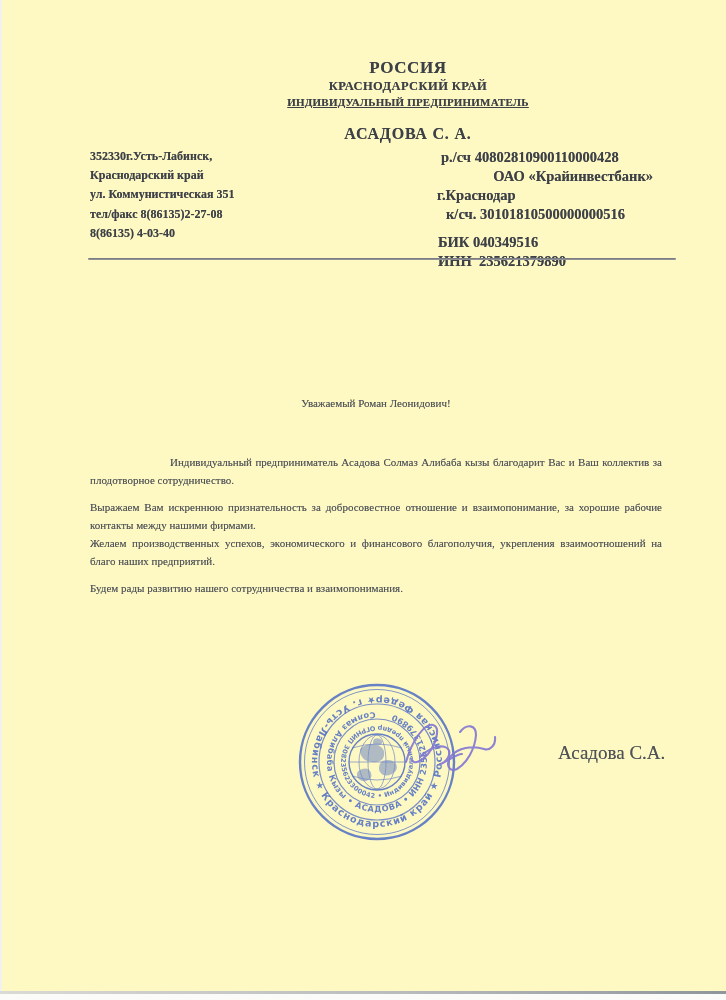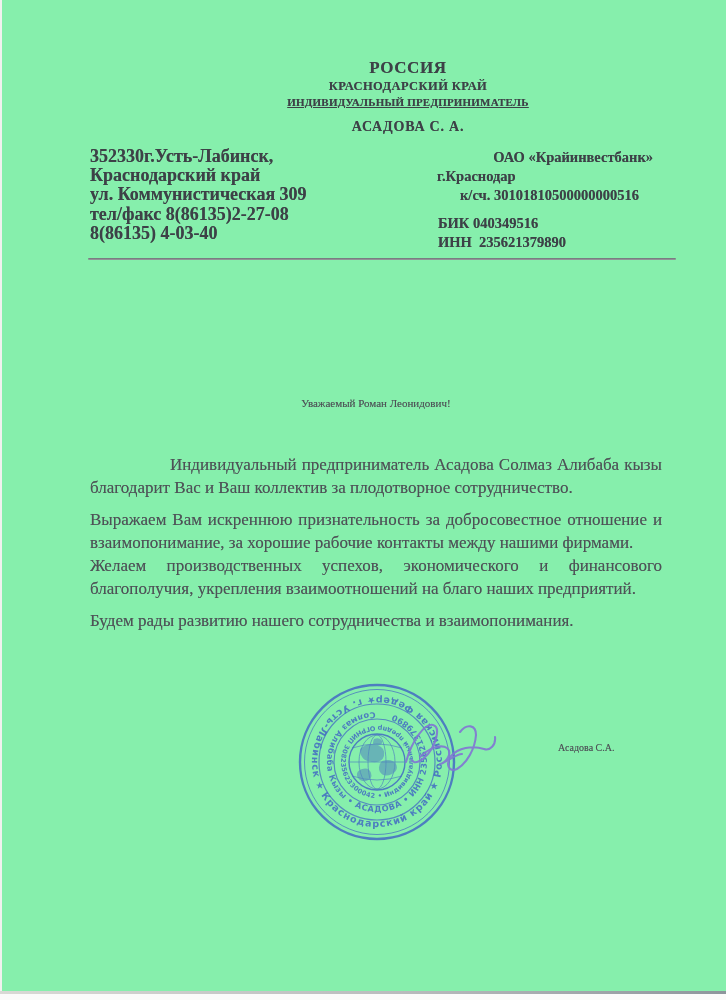--- a/index.html
+++ b/index.html
@@ -1,59 +1,59 @@
 <!DOCTYPE html>
 <html><head>
 <meta charset="utf-8">
 <style>
   html,body{margin:0;padding:0;background:#e9e9e7;}
   .page{
     position:relative;
     width:726px;height:1000px;
     margin:0 auto;
-    background:#86efac;
+    background:#fef9c3;
     overflow:hidden;
     font-family:"Liberation Serif","DejaVu Serif",serif;
     color:#4e5257;
   }
   
   .ink{ text-shadow:0 0 .5px rgba(78,82,87,.55); }
   .ink-bold{ font-weight:700; color:#3d4147; text-shadow:0 0 .6px rgba(61,65,71,.6); }
 
   .letterhead{ position:absolute; left:90px; top:58px; width:636px; text-align:center; }
   .lh-country{ font-size:17px; letter-spacing:.6px; line-height:20px; }
   .lh-region{ font-size:12.5px; letter-spacing:.4px; line-height:16px; }
   .lh-entity{ font-size:11px; letter-spacing:.2px; line-height:16.5px;text-decoration:underline; }
-  .lh-name{ font-size:14px; letter-spacing:.8px; line-height:17px; margin-top:7px; }
+  .lh-name{ font-size:16px; letter-spacing:.8px; line-height:17px; margin-top:14px; }
 
-  .address-block{ position:absolute; left:90px; top:147px; width:300px; font-size:18px; line-height:19.2px; }
+  .address-block{ position:absolute; left:90px; top:147px; width:300px; font-size:12px; line-height:19.2px; }
   .bank-block{ position:absolute; left:437px; top:148px; width:216px; font-size:14.5px; line-height:19px; }
   .bank-line{ white-space:pre-wrap; }
   .bl-0{ text-align:left; padding-left:4px; }
   .bl-1{ text-align:right; }
   .bl-2{ text-align:left; }
-  .bl-3{ text-align:center; padding-left:9px; }
+  .bl-3{ text-align:left; padding-left:9px; }
   .bl-4{ text-align:left; padding-left:1px;margin-top:9px; }
   .bl-5{ text-align:left; padding-left:1px; }
 
   .divider{ position:absolute; left:88px; top:258px; width:588px; height:2px;
             background:linear-gradient(to bottom,#6f7277,#9b9da0); border-radius:1px; }
 
   .salutation{ position:absolute; left:90px; top:397px; width:572px; text-align:center;
                font-size:11px; }
 
   .body-text{ position:absolute; left:90px; top:453px; width:572px;
-              font-size:17px; line-height:23px; text-align:justify; }
+              font-size:11px; line-height:18px; text-align:justify; }
   .para{ margin:0; }
   .para-indent{ text-indent:80px; }
   .gap{ margin-top:9px; }
 
   .signoff-title{ position:absolute; left:90px; top:712px; width:200px;
                   font-size:15.5px; line-height:26px; }
-  .signoff-name{ position:absolute; left:558px; top:742px; font-size:10px; }
+  .signoff-name{ position:absolute; left:558px; top:742px; font-size:19px; }
 
   .stamp{ position:absolute; left:292px; top:677px; width:170px; height:170px;
           filter:blur(.4px); opacity:.92; }
   .signature{ position:absolute; left:398px; top:708px; width:110px; height:84px;
               filter:blur(.3px); opacity:.9; }
 
   .scan-edge-left{ position:absolute; left:0; top:0; bottom:0; width:2px; background:#f1f1ef; }
   .scan-edge-bottom{ position:absolute; left:0; top:991px; width:726px; height:3px;
                      background:linear-gradient(to right,#d9d9d5 0%,#b9bcbd 55%,#8e969c 100%); }
   .scan-foot{ position:absolute; left:0; top:994px; width:726px; height:6px; background:#fbfbfa; }
@@ -66,26 +66,27 @@
   <div class="letterhead">
     <div class="lh-country ink-bold">РОССИЯ</div>
     <div class="lh-region ink-bold">КРАСНОДАРСКИЙ КРАЙ</div>
     <div class="lh-entity ink-bold">ИНДИВИДУАЛЬНЫЙ ПРЕДПРИНИМАТЕЛЬ</div>
     <div class="lh-name ink-bold">АСАДОВА С. А.</div>
   </div>
 
   <div class="address-block ink-bold">
     <div>352330г.Усть-Лабинск,</div>
     <div>Краснодарский край</div>
-    <div>ул. Коммунистическая 309</div>
+    <div>ул. Коммунистическая 351</div>
     <div>тел/факс 8(86135)2-27-08</div>
     <div>8(86135) 4-03-40</div>
   </div>
 
   <div class="bank-block ink-bold">
+    <div class="bank-line bl-0">р./сч 40802810900110000428</div>
     <div class="bank-line bl-1">ОАО «Крайинвестбанк»</div>
     <div class="bank-line bl-2">г.Краснодар</div>
     <div class="bank-line bl-3">к/сч. 30101810500000000516</div>
     <div class="bank-line bl-4">БИК 040349516</div>
     <div class="bank-line bl-5">ИНН  235621379890</div>
   </div>
 
   <div class="divider"></div>
 
   <div class="salutation ink">Уважаемый Роман Леонидович!</div>

